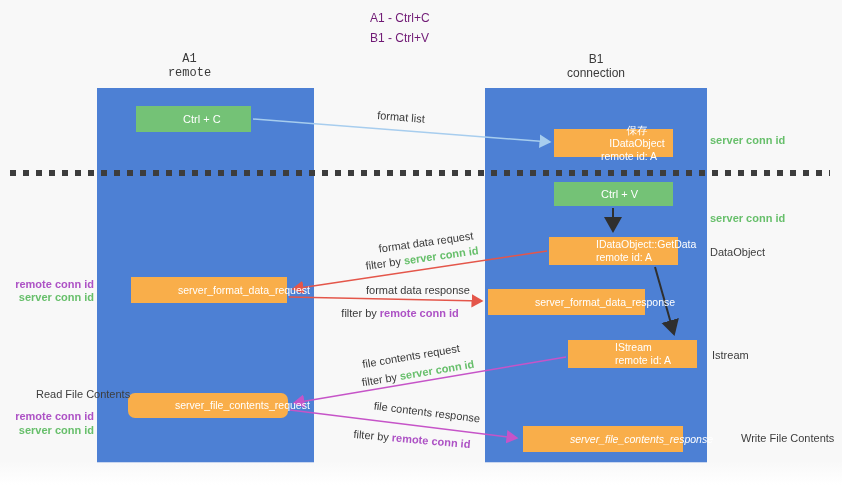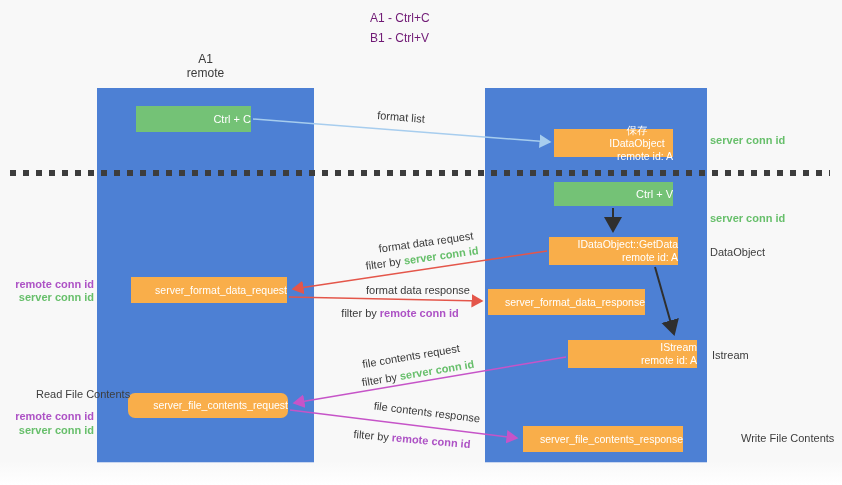--- a/index.html
+++ b/index.html
@@ -7,44 +7,46 @@
     width:842px;height:485px;position:relative;overflow:hidden;
     background:linear-gradient(180deg,#f8f8f8 0%,#f8f8f8 95%,#ffffff 100%);
     font-family:"Liberation Sans",sans-serif;color:#3d3d3d;
   }
   .abs{position:absolute;}
   .title{font-size:12px;line-height:20px;color:#701a75;}
   .lane{background:#4d80d4;border-bottom:1px solid #c9d6ef;}
   .lane-header{font-size:12px;line-height:14px;text-align:center;color:#3a3a3a;}
   .node{
     background:#f9ae4a;color:#ffffff;font-size:10.5px;line-height:13px;
-    display:flex;flex-direction:column;align-items:flex-end;justify-content:center;
+    display:flex;flex-direction:column;align-items:flex-start;justify-content:center;
     text-align:center;box-sizing:border-box;padding-left:47px;
   }
   .node.green{background:#74c276;font-size:11px;}
   .arrow-label{font-size:11px;white-space:nowrap;transform-origin:center;color:#3a3a3a;}
   .green-t{color:#67bf6b;font-weight:bold;}
   .purple-t{color:#ad52c5;font-weight:bold;}
   .side-label{font-size:11px;white-space:nowrap;}
   .right-align{text-align:right;}
   svg{position:absolute;top:0;left:0;pointer-events:none;}
 </style>
 </head>
 <body>
 
 <div class="abs title" style="left:370px;top:8px;">
   <div>A1 - Ctrl+C</div>
   <div>B1 - Ctrl+V</div>
 </div>
 
-<div class="abs lane-header" style="left:97px;top:52px;width:217px;">
+<div class="abs lane-header" style="left:81px;top:52px;width:217px;font-family:Liberation Mono, monospace;">
   <div>A1</div>
   <div>remote</div>
 </div>
 <div class="abs lane-header" style="left:485px;top:52px;width:222px;">
+  <div>B1</div>
+  <div>connection</div>
 </div>
 
 <div class="abs lane" style="left:97px;top:88px;width:217px;height:374px;"></div>
 <div class="abs lane" style="left:485px;top:88px;width:222px;height:374px;"></div>
 
 <svg width="842" height="485">
   <defs>
     <marker id="mblue" markerWidth="10" markerHeight="10" refX="7" refY="4.5" orient="auto">
       <path d="M0,0 L8,4.5 L0,9 z" fill="#a7cdee"></path>
     </marker>
@@ -104,21 +106,21 @@
 
 <div class="abs node" style="left:568px;top:340px;width:129px;height:28px;">
   <div>IStream</div>
   <div>remote id: A</div>
 </div>
 
 <div class="abs node" style="left:128px;top:393px;width:160px;height:25px;border-radius:7px;">
   <div>server_file_contents_request</div>
 </div>
 
-<div class="abs node" style="left:523px;top:426px;width:160px;height:26px;">
+<div class="abs node" style="left:523px;top:426px;width:160px;height:26px;font-style:italic;">
   <div>server_file_contents_response</div>
 </div>
 
 <div class="abs arrow-label" style="left:401px;top:117px;transform:translate(-50%,-50%) rotate(4.5deg);">format list</div>
 
 <div class="abs arrow-label" style="left:426px;top:242px;transform:translate(-50%,-50%) rotate(-8deg);">format data request</div>
 <div class="abs arrow-label" style="left:422px;top:258px;transform:translate(-50%,-50%) rotate(-8deg);">
   <span>filter by </span><span class="green-t">server conn id</span>
 </div>
 

